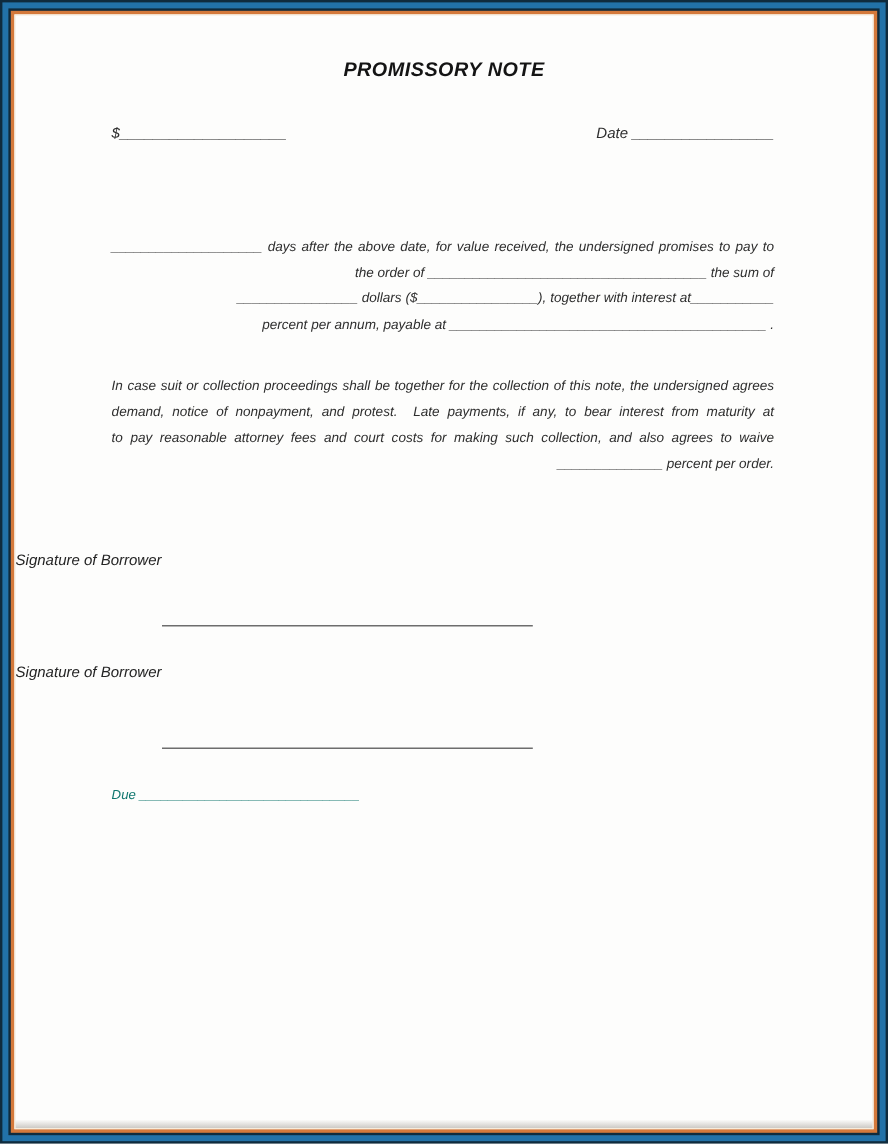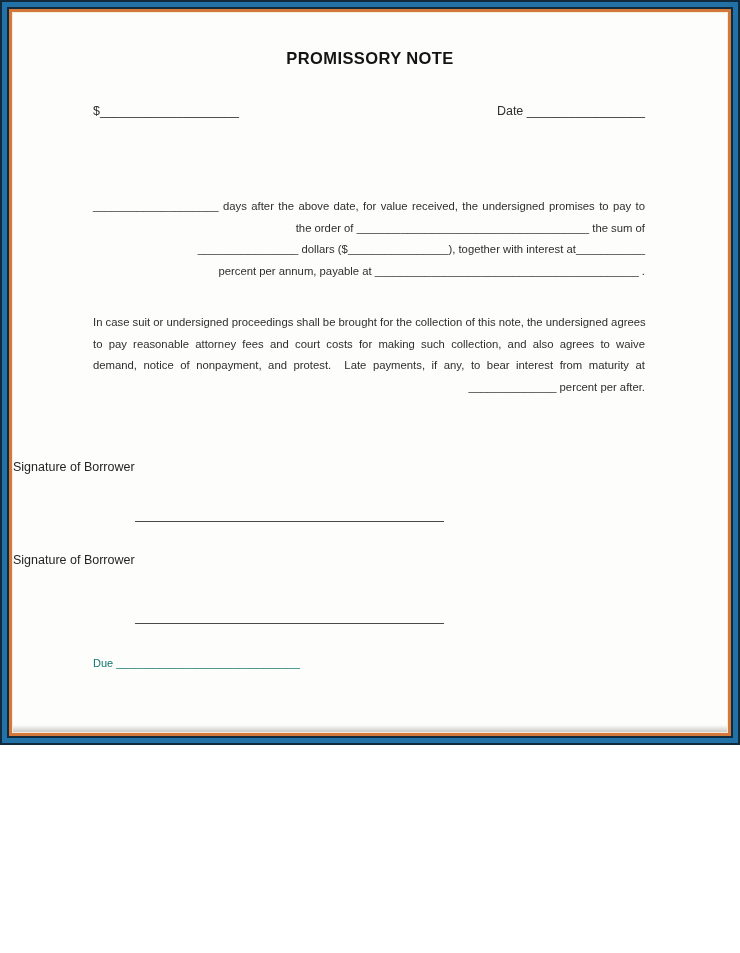--- a/index.html
+++ b/index.html
@@ -2,23 +2,24 @@
 <html style="--frame_navy: #0f2b3d; --frame_blue: #2272a8; --frame_orange: #d4793b; --frame_cream: #f6ecdc; --page_bg: #fdfdfc; --text: #2e2e2e; --title_text: #141414;"><head>
 <meta charset="utf-8">
 <style>
   html, body { margin: 0; padding: 0; }
   body {
     width: 740px; height: 953px;
     font-family: "Liberation Sans", sans-serif;
     -webkit-font-smoothing: antialiased;
   }
   .canvas {
-    position: relative; width: 740px; height: 745px;
+    position: relative; width: 740px; height: 953px;
     background: var(--frame_navy, #0f2b3d);
     overflow: hidden;
+    font-style: italic;
   }
   .frame-blue   { position: absolute; inset: 2px; background: var(--frame_blue, #2272a8); }
   .frame-navy2  { position: absolute; inset: 5px; background: var(--frame_navy, #0f2b3d); }
   .frame-orange { position: absolute; inset: 2px; background: var(--frame_orange, #d4793b); }
   .page {
     position: absolute; inset: 3px;
     background: var(--page_bg, #fdfdfc);
     border: 1px solid var(--frame_cream, #f6ecdc);
     box-sizing: border-box;
   }
@@ -82,24 +83,24 @@
           </div>
 
           <div class="para para-1">
             <div class="pline jline">____________________ days after the above date, for value received, the undersigned promises to pay to</div>
             <div class="pline lline">the order of _____________________________________ the sum of</div>
             <div class="pline lline">________________ dollars ($________________), together with interest at___________</div>
             <div class="pline lline">percent per annum, payable at __________________________________________ .</div>
           </div>
 
           <div class="para para-2">
-            <div class="pline jline">In case suit or undersigned proceedings shall be brought for the collection of this note, the undersigned agrees</div>
+            <div class="pline jline">In case suit or collection proceedings shall be together for the collection of this note, the undersigned agrees</div>
+            <div class="pline jline">demand, notice of nonpayment, and protest.&nbsp;&nbsp;Late payments, if any, to bear interest from maturity at</div>
             <div class="pline jline">to pay reasonable attorney fees and court costs for making such collection, and also agrees to waive</div>
-            <div class="pline jline">demand, notice of nonpayment, and protest.&nbsp;&nbsp;Late payments, if any, to bear interest from maturity at</div>
-            <div class="pline lline">______________ percent per after.</div>
+            <div class="pline lline">______________ percent per order.</div>
           </div>
 
           <div class="sig-label sig-label-1">Signature of Borrower</div>
           <div class="sig-line sig-line-1"></div>
 
           <div class="sig-label sig-label-2">Signature of Borrower</div>
           <div class="sig-line sig-line-2"></div>
 
           <div class="due-row"><span>Due </span><span class="blank">______________________________</span></div>
 

